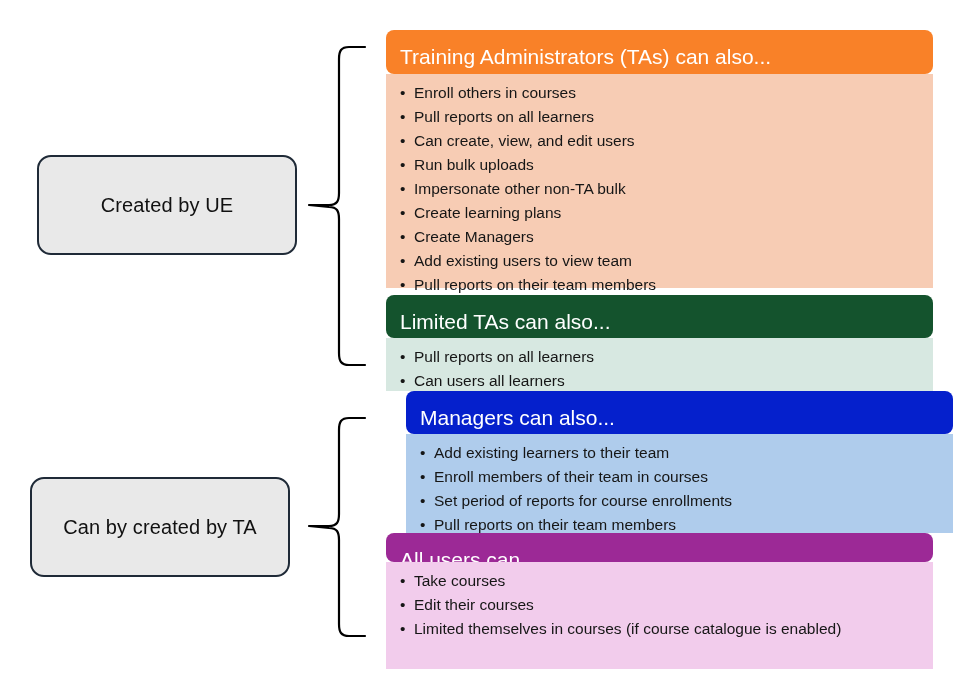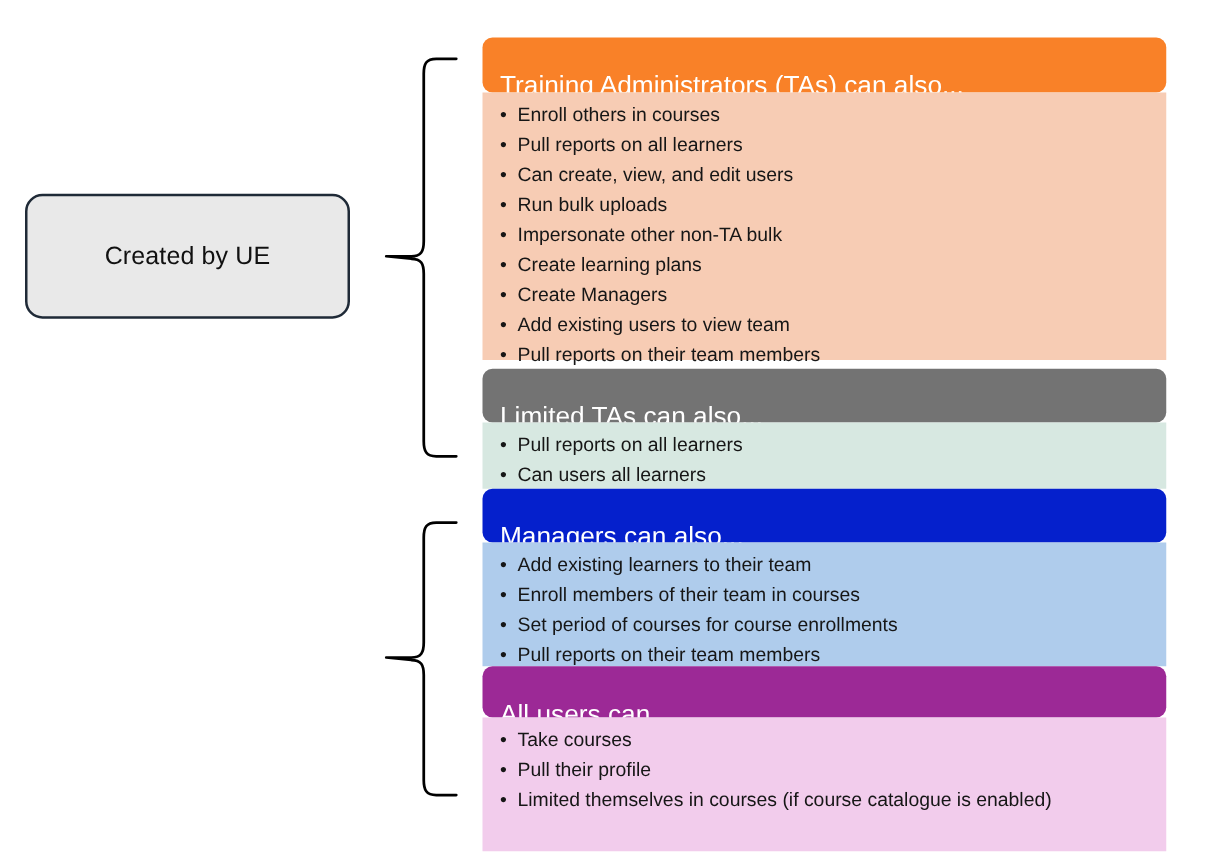--- a/index.html
+++ b/index.html
@@ -26,21 +26,21 @@
     background: #e9e9e9;
     border: 2px solid #1f2a37;
     border-radius: 14px;
     display: flex;
     align-items: center;
     justify-content: center;
     color: #111111;
     font-size: 20px;
     letter-spacing: .1px;
   }
-  #role-box-ue   { left: 20px;  top: 155px; width: 260px; height: 100px; }
+  #role-box-ue   { left: 37px;  top: 155px; width: 260px; height: 100px; }
   #role-box-ta   { left: 30px;  top: 477px; width: 260px; height: 100px; }
 
   
   .brace-svg {
     position: absolute;
     overflow: visible;
   }
   .brace-path {
     fill: none;
     stroke: #000000;
@@ -55,21 +55,21 @@
     left: 386px;
     width: 547px;
     box-sizing: border-box;
   }
   .card-header {
     box-sizing: border-box;
     border-radius: 8px;
     color: #ffffff;
     font-size: 21px;
     line-height: 1;
-    padding: 28px 14px 13px 14px;
+    padding: 16px 14px 13px 14px;
     white-space: nowrap;
     overflow: hidden;
   }
   .card-body {
     box-sizing: border-box;
     padding: 7px 14px 8px 14px;
   }
   .bullet-row {
     display: flex;
     align-items: baseline;
@@ -83,21 +83,21 @@
     text-align: left;
     font-size: 15.5px;
     line-height: 24px;
   }
   .bullet-text { flex: 1 1 auto; }
   .bullet-text b { font-weight: normal; }
 
   
   #card-ta        { top: 30px;  }
   #card-limited   { top: 295px; }
-  #card-managers  { top: 391px; }
+  #card-managers  { top: 391px; margin-left: 20px; }
   #card-allusers  { top: 533px; }
 
   #card-ta .card-header       { height: 44px; }
   #card-limited .card-header  { height: 43px; }
   #card-managers .card-header { height: 43px; }
   #card-allusers .card-header { height: 26px; }
 
   #card-ta .card-body       { height: 214px; }
   #card-limited .card-body  { height: 53px;  }
   #card-managers .card-body { height: 99px;  }
@@ -105,20 +105,23 @@
 </style>
 </head>
 <body>
 
 <div id="canvas">
 
   <div class="role-box" id="role-box-ue">
     <span>Created by UE</span>
   </div>
 
+  <div class="role-box" id="role-box-ta">
+    <span>Can by created by TA</span>
+  </div>
 
   <svg class="brace-svg" id="brace-top-svg" width="70" height="350" style="left:305px; top:35px;" viewBox="0 0 70 350">
     <path class="brace-path" d="M 60,12 L 44,12 C 36,12 34,16 34,24 L 34,158 C 34,166 32,170 24,170 L 4,170
              L 24,172 C 32,172 34,176 34,184 L 34,318 C 34,326 36,330 44,330 L 60,330"></path>
   </svg>
 
   <svg class="brace-svg" id="brace-bottom-svg" width="70" height="240" style="left:305px; top:410px;" viewBox="0 0 70 240">
     <path class="brace-path" d="M 60,8 L 44,8 C 36,8 34,12 34,20 L 34,104 C 34,112 32,116 24,116 L 4,116
              L 24,118 C 32,118 34,122 34,130 L 34,214 C 34,222 36,226 44,226 L 60,226"></path>
   </svg>
@@ -159,21 +162,21 @@
           <span class="bullet-text">Add existing users to view team</span>
         </div>
         <div class="bullet-row">
           <span class="bullet-dot">•</span>
           <span class="bullet-text">Pull reports on their team members</span>
         </div>
       </div>
   </div>
 
   <div class="card" id="card-limited">
-    <div class="card-header" style="background: #737373;">Limited TAs can also...</div>
+    <div class="card-header" style="background: #14532d;">Limited TAs can also...</div>
     <div class="card-body" style="background: rgb(215, 232, 225);">
         <div class="bullet-row">
           <span class="bullet-dot">•</span>
           <span class="bullet-text">Pull reports on all learners</span>
         </div>
         <div class="bullet-row">
           <span class="bullet-dot">•</span>
           <span class="bullet-text">Can users all learners</span>
         </div>
       </div>
@@ -185,39 +188,39 @@
         <div class="bullet-row">
           <span class="bullet-dot">•</span>
           <span class="bullet-text">Add existing learners to their team</span>
         </div>
         <div class="bullet-row">
           <span class="bullet-dot">•</span>
           <span class="bullet-text">Enroll members of their team in courses</span>
         </div>
         <div class="bullet-row">
           <span class="bullet-dot">•</span>
-          <span class="bullet-text">Set period of courses for course enrollments</span>
+          <span class="bullet-text">Set period of reports for course enrollments</span>
         </div>
         <div class="bullet-row">
           <span class="bullet-dot">•</span>
           <span class="bullet-text">Pull reports on their team members</span>
         </div>
       </div>
   </div>
 
   <div class="card" id="card-allusers">
     <div class="card-header" style="background: rgb(156, 41, 150);">All users can...</div>
     <div class="card-body" style="background: rgb(242, 204, 236);">
         <div class="bullet-row">
           <span class="bullet-dot">•</span>
           <span class="bullet-text">Take courses</span>
         </div>
         <div class="bullet-row">
           <span class="bullet-dot">•</span>
-          <span class="bullet-text">Pull their profile</span>
+          <span class="bullet-text">Edit their courses</span>
         </div>
         <div class="bullet-row">
           <span class="bullet-dot">•</span>
           <span class="bullet-text">Limited themselves in courses (if course catalogue is enabled)</span>
         </div>
       </div>
   </div>
 
 </div>
 

